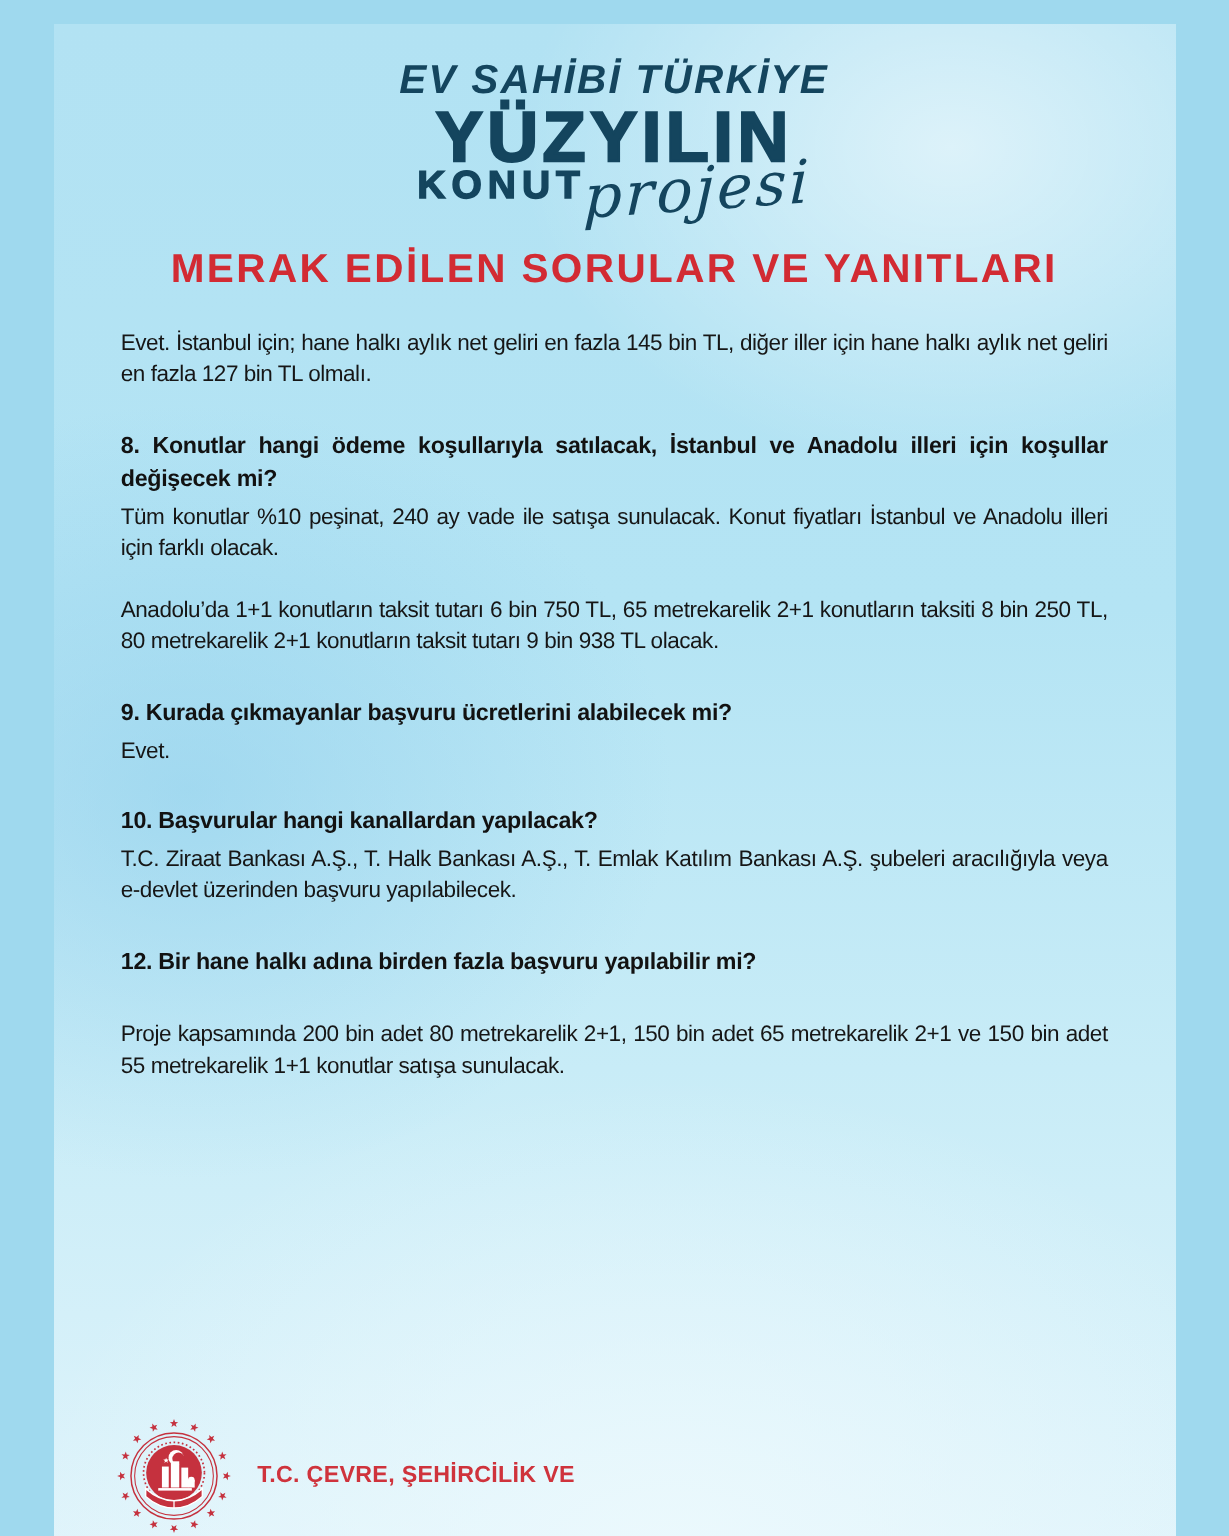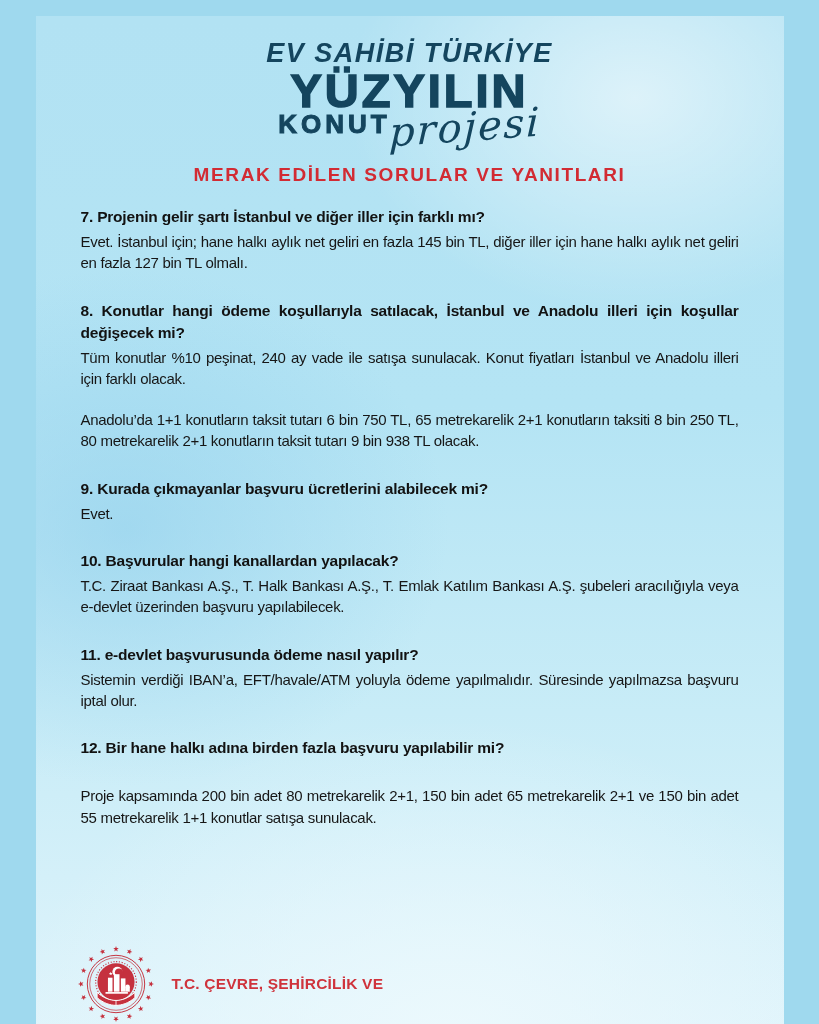--- a/index.html
+++ b/index.html
@@ -39,21 +39,21 @@
     position:relative;top:-8px;
   }
   .brand-projesi{
     font-family:"DejaVu Serif", serif;
     font-style:italic;font-size:40px;letter-spacing:2px;
     display:inline-block;transform:rotate(-4deg) skewX(-6deg);
     margin-left:-2px;
   }
   .page-title{
     margin:14px 0 0 0;
-    font-size:19px;font-weight:800;letter-spacing:1.6px;
+    font-size:27px;font-weight:800;letter-spacing:1.6px;
     color:#d22b33;
   }
 
   
   main{padding:20px 45px 0 45px;}
   .qa{margin-bottom:26px;}
   .q{
     margin:0;font-size:15.5px;font-weight:800;
     letter-spacing:-0.2px;line-height:1.42;
     text-align:justify;color:#121212;
@@ -86,44 +86,39 @@
       <div class="brand-bottom">
         <span class="brand-konut">KONUT</span><span class="brand-projesi">projesi</span>
       </div>
     </div>
     <h1 class="page-title">MERAK EDİLEN SORULAR VE YANITLARI</h1>
   </header>
 
   <main>
 
     <section class="qa">
-      <h2 class="q">7. Projenin gelir şartı İstanbul ve diğer iller için farklı mı?</h2>
       <p class="a">Evet. İstanbul için; hane halkı aylık net geliri en fazla 145 bin TL, diğer iller için hane halkı aylık net geliri en fazla 127 bin TL olmalı.</p>
     </section>
 
     <section class="qa">
       <h2 class="q">8. Konutlar hangi ödeme koşullarıyla satılacak, İstanbul ve Anadolu illeri için koşullar değişecek mi?</h2>
       <p class="a">Tüm konutlar %10 peşinat, 240 ay vade ile satışa sunulacak. Konut fiyatları İstanbul ve Anadolu illeri için farklı olacak.</p>
       <p class="a">Anadolu’da 1+1 konutların taksit tutarı 6 bin 750 TL, 65 metrekarelik 2+1 konutların taksiti 8 bin 250 TL, 80 metrekarelik 2+1 konutların taksit tutarı 9 bin 938 TL olacak.</p>
     </section>
 
     <section class="qa">
       <h2 class="q">9. Kurada çıkmayanlar başvuru ücretlerini alabilecek mi?</h2>
       <p class="a">Evet.</p>
     </section>
 
     <section class="qa">
       <h2 class="q">10. Başvurular hangi kanallardan yapılacak?</h2>
       <p class="a">T.C. Ziraat Bankası A.Ş., T. Halk Bankası A.Ş., T. Emlak Katılım Bankası A.Ş. şubeleri aracılığıyla veya e-devlet üzerinden başvuru yapılabilecek.</p>
     </section>
 
-    <section class="qa">
-      <h2 class="q">11. e-devlet başvurusunda ödeme nasıl yapılır?</h2>
-      <p class="a">Sistemin verdiği IBAN’a, EFT/havale/ATM yoluyla ödeme yapılmalıdır. Süresinde yapılmazsa başvuru iptal olur.</p>
-    </section>
 
     <section class="qa">
       <h2 class="q">12. Bir hane halkı adına birden fazla başvuru yapılabilir mi?</h2>
     </section>
 
     <section class="qa">
       <p class="a">Proje kapsamında 200 bin adet 80 metrekarelik 2+1, 150 bin adet 65 metrekarelik 2+1 ve 150 bin adet 55 metrekarelik 1+1 konutlar satışa sunulacak.</p>
     </section>
 
   </main>

